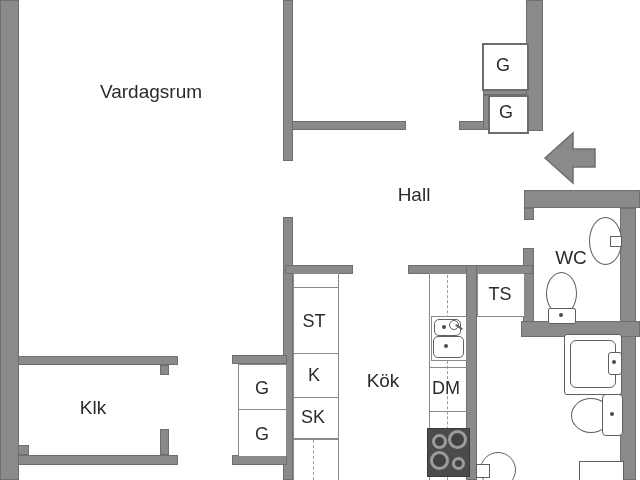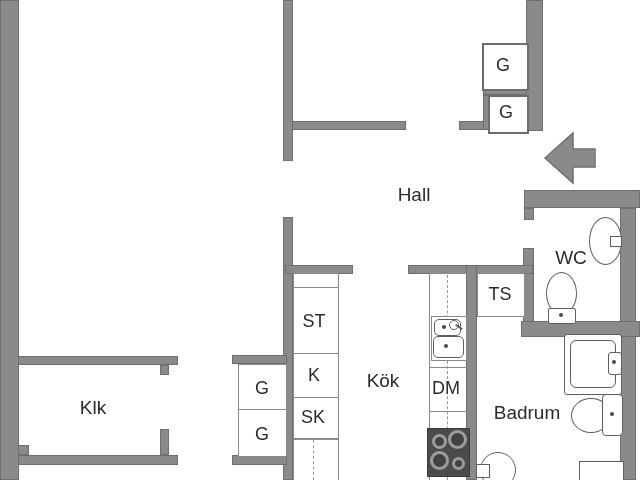--- a/index.html
+++ b/index.html
@@ -111,24 +111,24 @@
   <div class="fx round" style="left:480px;top:452px;width:34px;height:34px"></div>
   <div class="fx" style="left:476px;top:464px;width:12px;height:12px"></div>
   <div class="fx" style="left:579px;top:461px;width:43px;height:22px"></div>
 
   <div style="position:absolute;left:543px;top:131px;width:54px;height:54px">
     <svg width="54" height="54" viewBox="0 0 54 54">
       <polygon points="2,27 30,2 30,18 52,18 52,36 30,36 30,52" fill="#8a8a8a" stroke="#6f6f6f" stroke-width="1.5"></polygon>
     </svg>
   </div>
 
+  <span class="lbl" style="left:151px;top:91px">Vardagsrum</span>
   <span class="lbl" style="left:414px;top:194px">Hall</span>
   <span class="lbl" style="left:93px;top:407px">Klk</span>
   <span class="lbl" style="left:383px;top:380px">Kök</span>
-  <span class="lbl" style="left:527px;top:412px">Badrum</span>
   <span class="lbl" style="left:571px;top:257px">WC</span>
 
   <span class="lbl sm" style="left:503px;top:65px">G</span>
   <span class="lbl sm" style="left:506px;top:112px">G</span>
   <span class="lbl sm" style="left:262px;top:388px">G</span>
   <span class="lbl sm" style="left:262px;top:434px">G</span>
   <span class="lbl sm" style="left:500px;top:294px">TS</span>
   <span class="lbl sm" style="left:314px;top:321px">ST</span>
   <span class="lbl sm" style="left:314px;top:375px">K</span>
   <span class="lbl sm" style="left:313px;top:417px">SK</span>

